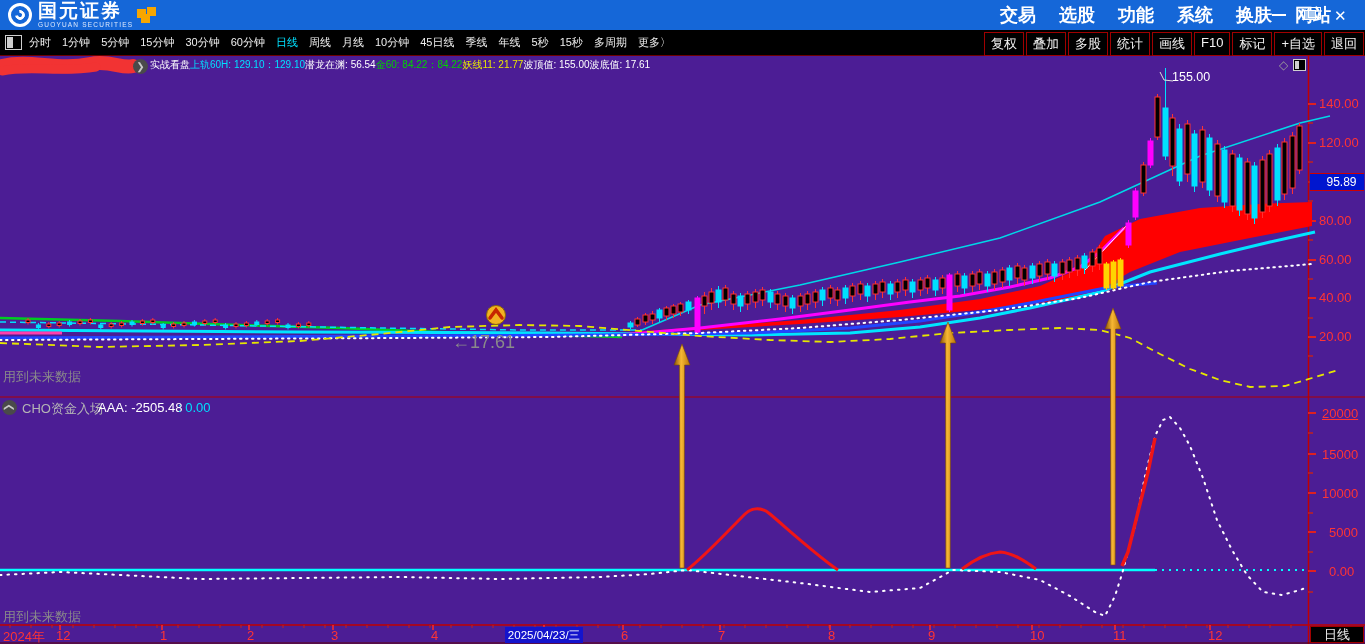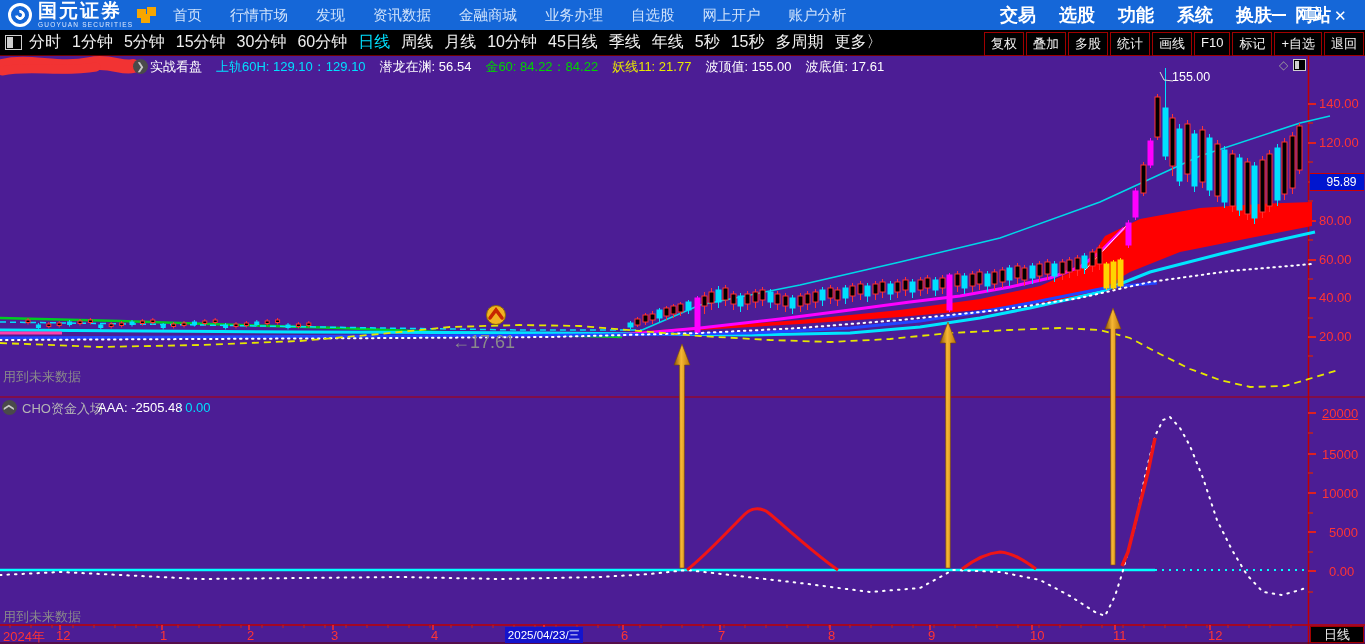--- a/index.html
+++ b/index.html
@@ -27,30 +27,30 @@
   .win-min{width:14px;height:2px;background:#fff;}
   .win-max{width:12px;height:10px;background:#a9c8ef;border:1px solid #fff;position:relative;}
   .win-max::before{content:"";position:absolute;left:3px;top:-4px;width:11px;height:9px;border:1px solid #fff;}
   .win-close{color:#fff;font-size:15px;line-height:1;}
   
   .toolbar{position:absolute;left:0;top:30px;width:1365px;height:26px;background:#000;
            border-bottom:1px solid #6e0000;display:flex;align-items:center;}
   .tb-icon{width:17px;height:15px;border:1px solid #cfcfcf;margin:0 7px 0 5px;position:relative;background:#000;}
   .tb-icon::before{content:"";position:absolute;left:1px;top:1px;bottom:1px;width:6px;background:#cfcfcf;}
   .periods{display:flex;align-items:center;gap:11px;}
-  .periods span{color:#efefef;font-size:16px;cursor:pointer;white-space:nowrap;}
+  .periods span{color:#efefef;font-size:11px;cursor:pointer;white-space:nowrap;}
   .periods span.active{color:#00e0ff;}
   .tb-buttons{position:absolute;right:1px;top:2px;display:flex;gap:2px;}
   .tb-buttons span{border:1px solid #a00000;color:#f2f2f2;font-size:13px;padding:2px 6px;
                    background:#000;cursor:pointer;white-space:nowrap;}
   
   .lbl{position:absolute;font-size:13px;white-space:nowrap;}
   .red{color:#ff3434;} .cyan{color:#00e0ff;} .green{color:#00d300;} .yellow{color:#e8e800;}
   .white{color:#fff;} .gray{color:#8a8a8a;}
-  .hdr{position:absolute;left:150px;top:58px;display:flex;gap:14px;font-size:13px;}
+  .hdr{position:absolute;left:150px;top:58px;display:flex;font-size:10px;}
   .collapse-ic{position:absolute;width:15px;height:15px;border-radius:50%;background:#4a4a4a;
                color:#c9c9c9;font-size:10px;line-height:15px;text-align:center;}
   .pricebox{position:absolute;left:1310px;top:173px;width:54px;height:18px;background:#0016cf;
             border-top:1px solid #cf0000;border-bottom:1px solid #cf0000;color:#fff;
             font-size:12px;text-align:center;line-height:17px;padding-left:9px;}
   .datebox{position:absolute;left:505px;top:627px;width:78px;height:16px;background:#1414cc;
            color:#fff;font-size:11.5px;text-align:center;line-height:16px;}
   .periodbox{position:absolute;left:1310px;top:626px;width:54px;height:17px;border:1px solid #a00000;
              color:#eee;font-size:13px;text-align:center;line-height:15px;background:#000;}
   .corner-ics{position:absolute;left:1279px;top:58px;display:flex;gap:5px;align-items:center;}
@@ -67,31 +67,20 @@
   <div class="topbar">
     <div class="brand">
       <div class="brand-circle">
           <i></i>
         </div>
       <div class="brand-txt">
         <div class="brand-name">国元证券</div>
         <div class="brand-sub">GUOYUAN SECURITIES</div>
       </div>
       <div class="brand-deco"></div>
-    </div>
-    <div class="mainmenu">
-      <span>首页</span>
-      <span>行情市场</span>
-      <span>发现</span>
-      <span>资讯数据</span>
-      <span>金融商城</span>
-      <span>业务办理</span>
-      <span>自选股</span>
-      <span>网上开户</span>
-      <span>账户分析</span>
     </div>
     <div class="rightmenu">
       <span>交易</span>
       <span class="active">选股</span>
       <span>功能</span>
       <span>系统</span>
       <span>换肤</span>
       <span>网站</span>
     </div>
     <div class="winctl">

